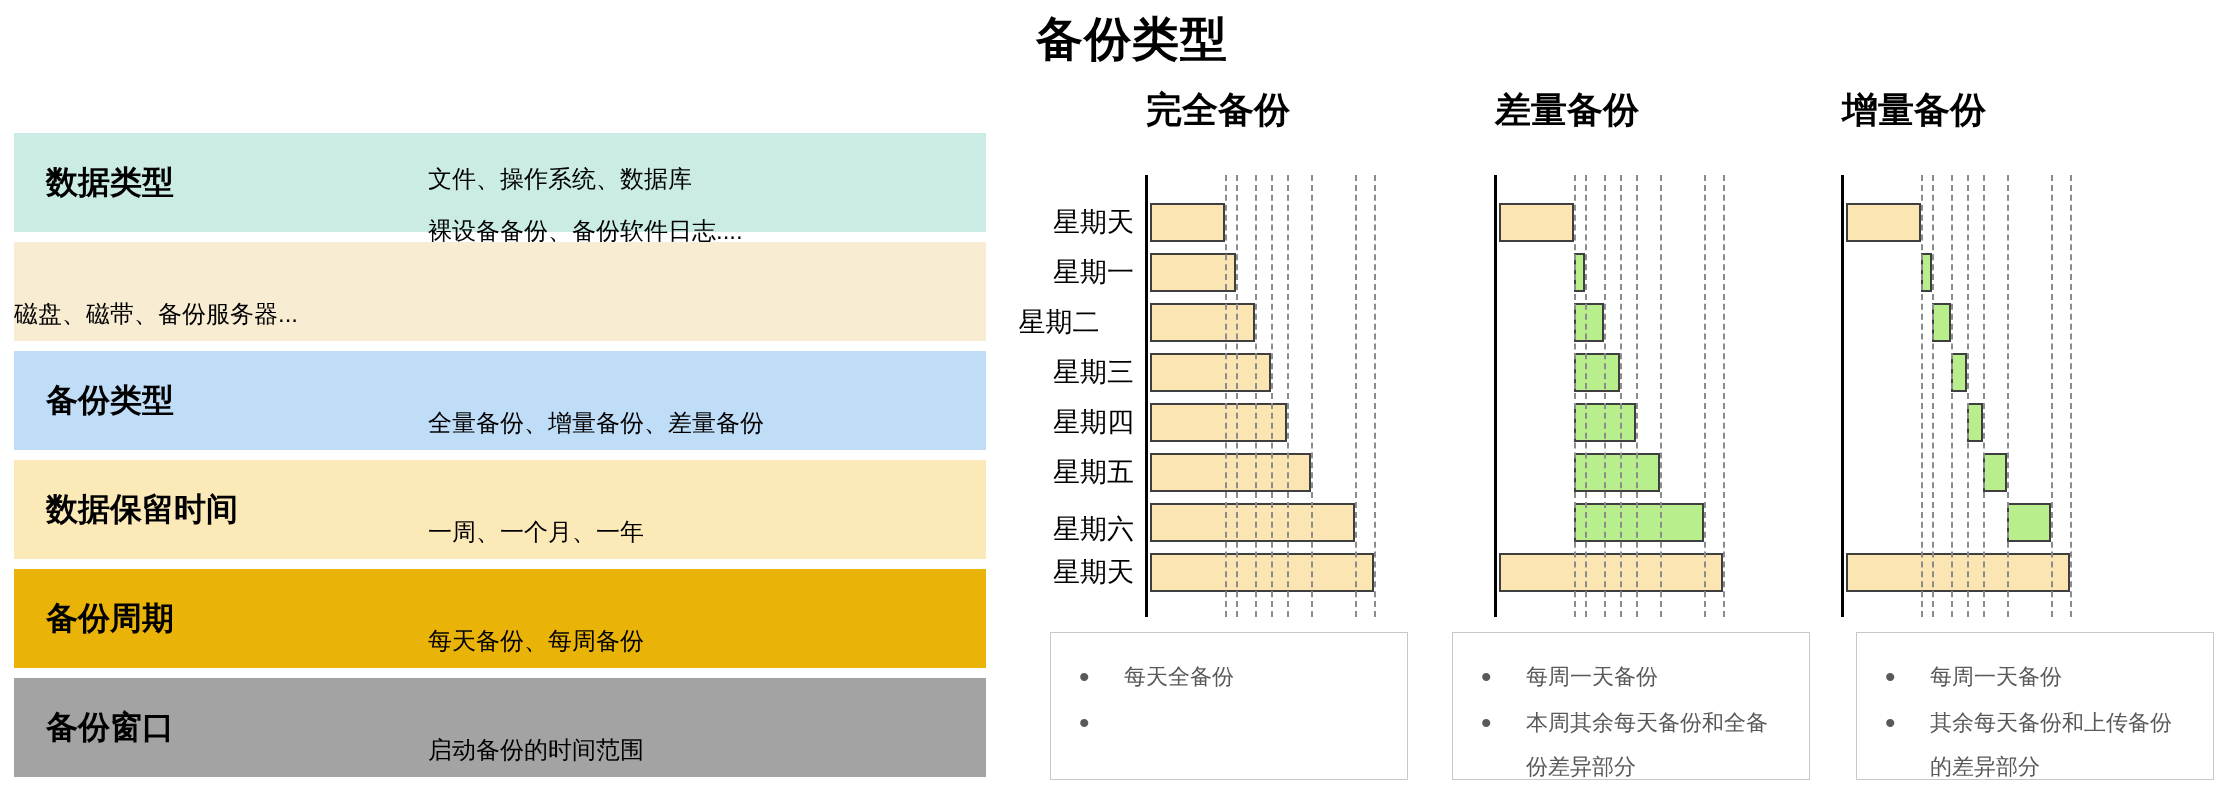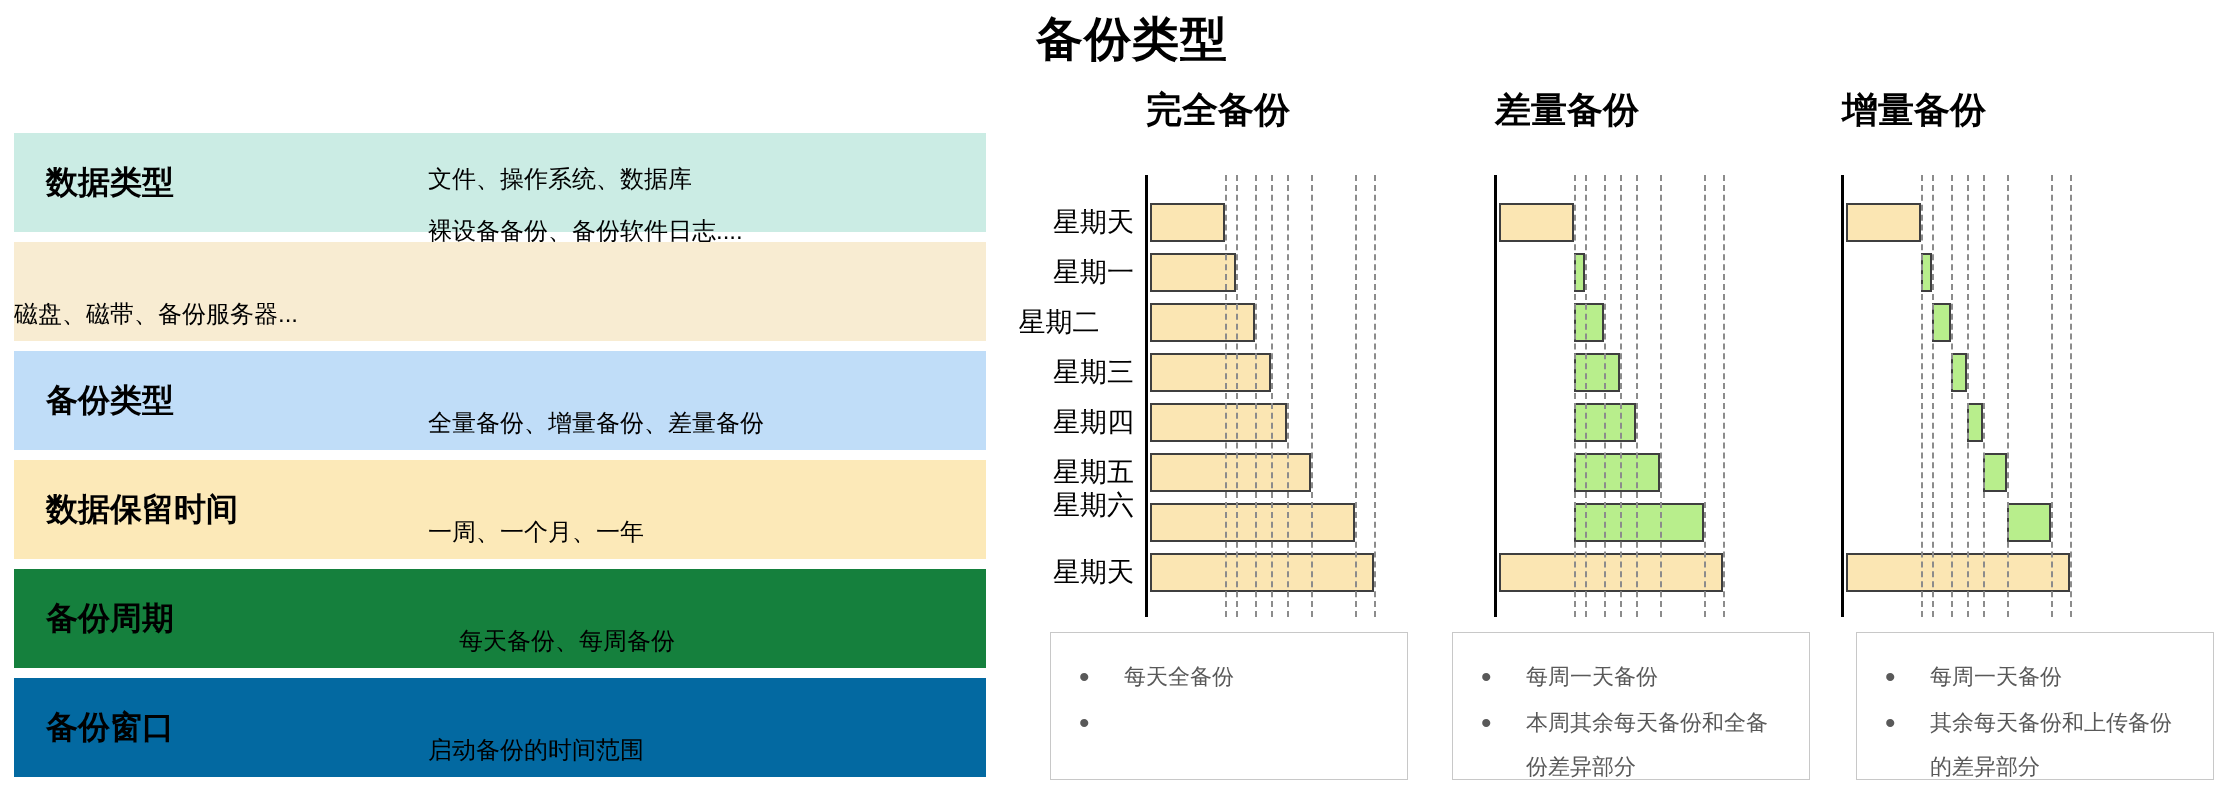--- a/index.html
+++ b/index.html
@@ -46,38 +46,38 @@
         <div class="rcontent">磁盘、磁带、备份服务器...</div>
       </div>
       <div class="srow" style="background: rgb(192, 221, 248);">
         <div class="rlabel">备份类型</div>
         <div class="rcontent">全量备份、增量备份、差量备份</div>
       </div>
       <div class="srow" style="background: rgb(252, 233, 184);">
         <div class="rlabel">数据保留时间</div>
         <div class="rcontent">一周、一个月、一年</div>
       </div>
-      <div class="srow" style="background: #15803d; gap: 31px;">
+      <div class="srow" style="background: #eab308;">
         <div class="rlabel">备份周期</div>
         <div class="rcontent">每天备份、每周备份</div>
       </div>
-      <div class="srow" style="background: #0369a1;">
+      <div class="srow" style="background: #a3a3a3;">
         <div class="rlabel">备份窗口</div>
         <div class="rcontent">启动备份的时间范围</div>
       </div>
     </div>
   <div id="charts-area">
       <div class="chart-title" style="left: 1093px;">完全备份</div>
       <div class="day-label" style="left: 984px; top: 203px;">星期天</div>
       <div class="day-label" style="left: 984px; top: 253px;">星期一</div>
       <div class="day-label" style="left: 984px; top: 303px; text-align: center;">星期二</div>
       <div class="day-label" style="left: 984px; top: 353px;">星期三</div>
       <div class="day-label" style="left: 984px; top: 403px;">星期四</div>
       <div class="day-label" style="left: 984px; top: 453px;">星期五</div>
-      <div class="day-label" style="left: 984px; top: 486px; font-family: Liberation Serif, serif;">星期六</div>
+      <div class="day-label" style="left: 984px; top: 510px; font-family: Liberation Serif, serif;">星期六</div>
       <div class="day-label" style="left: 984px; top: 553px;">星期天</div>
       <div class="bar bar-full" style="left: 1150px; top: 203px; width: 74.56px;"></div>
       <div class="bar bar-full" style="left: 1150px; top: 253px; width: 86.21px;"></div>
       <div class="bar bar-full" style="left: 1150px; top: 303px; width: 104.85px;"></div>
       <div class="bar bar-full" style="left: 1150px; top: 353px; width: 121.16px;"></div>
       <div class="bar bar-full" style="left: 1150px; top: 403px; width: 137.47px;"></div>
       <div class="bar bar-full" style="left: 1150px; top: 453px; width: 160.77px;"></div>
       <div class="bar bar-full" style="left: 1150px; top: 503px; width: 205.04px;"></div>
       <div class="bar bar-full" style="left: 1150px; top: 553px; width: 223.68px;"></div>
       <div class="gridline" style="left: 1224.56px; top: 175px; height: 442px; border-left-color: rgb(140, 140, 140);"></div>

